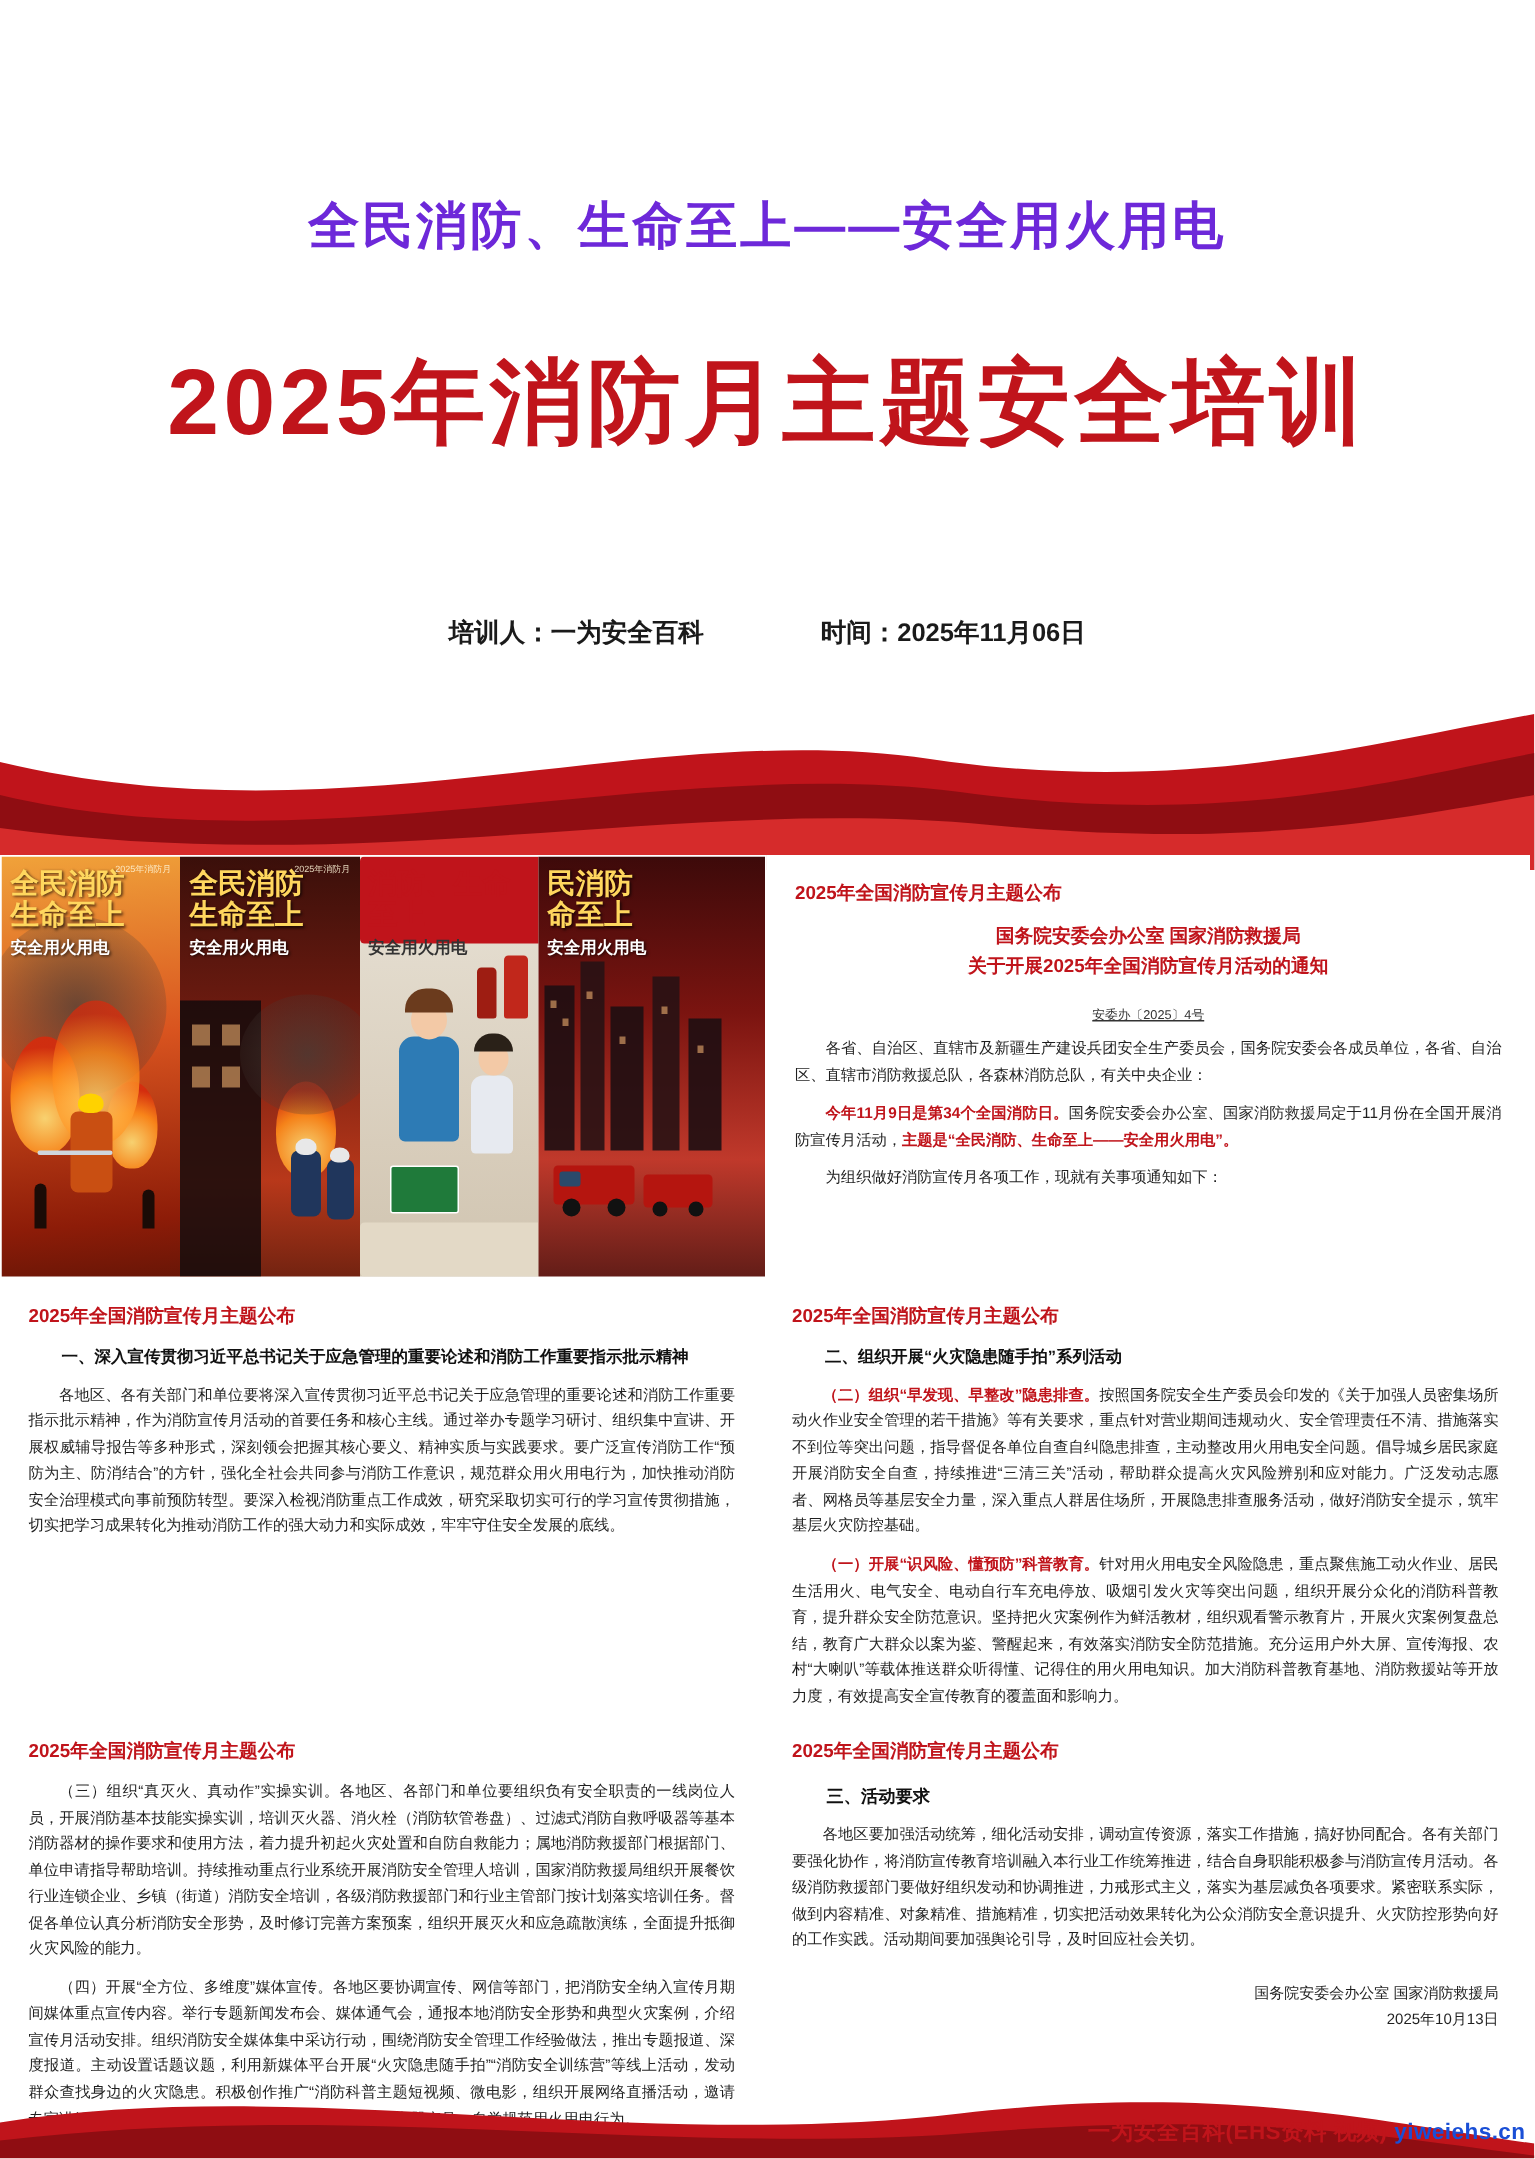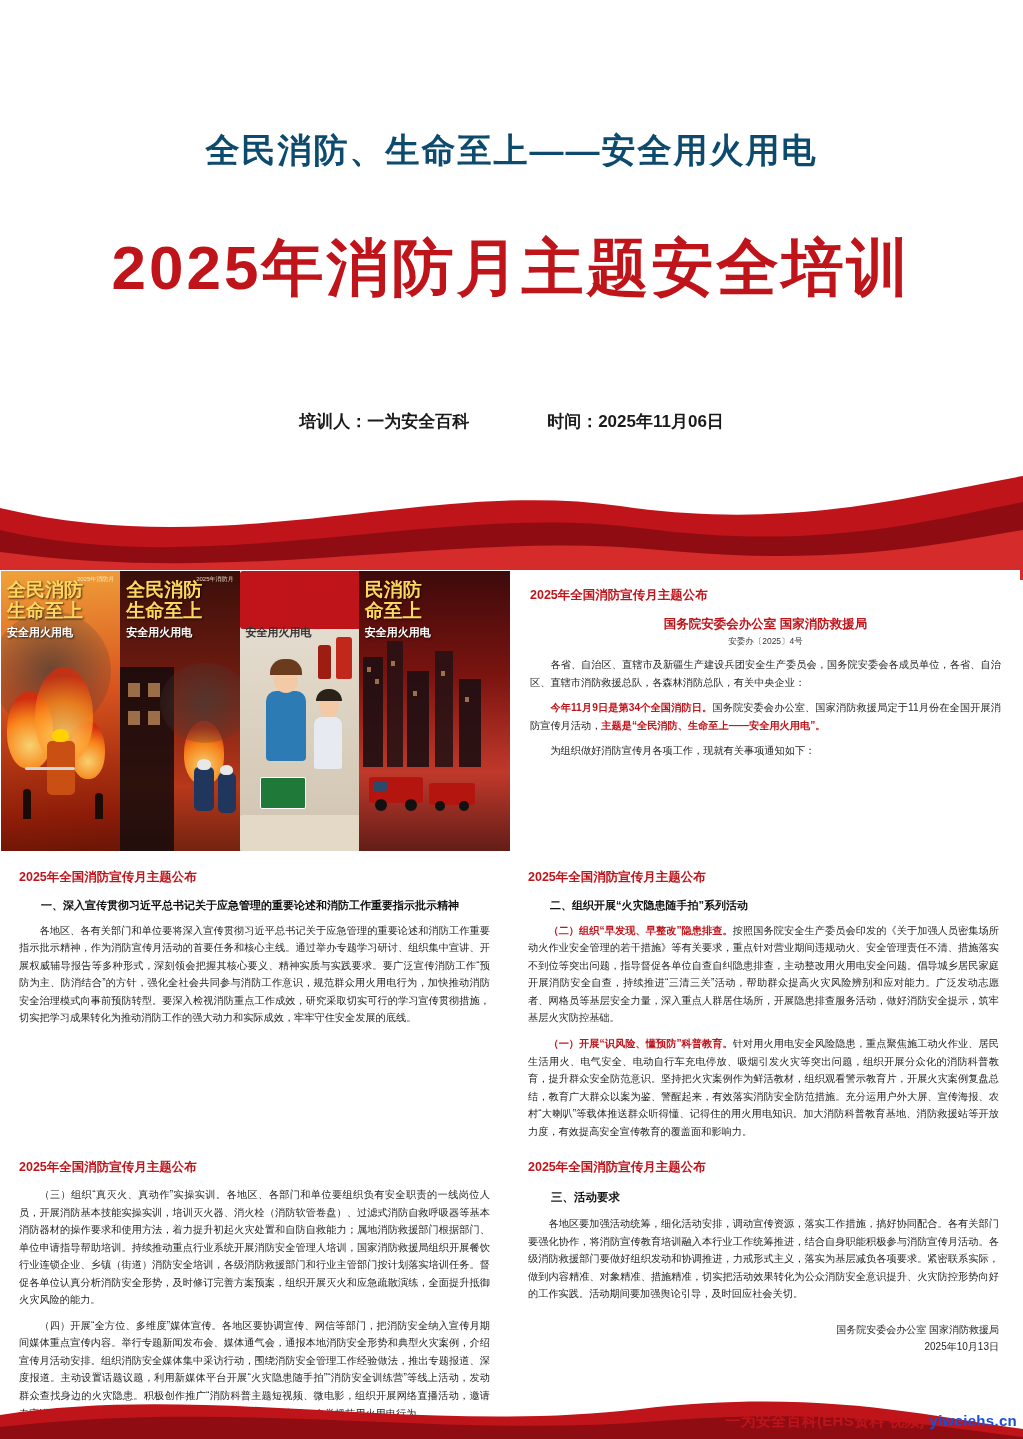--- a/index.html
+++ b/index.html
@@ -8,21 +8,21 @@
     background:#ffffff;
     font-family:"Liberation Sans","DejaVu Sans",sans-serif;
     position:relative;overflow:hidden;
   }
   
   .cover{position:relative;height:500px;}
   .cover-sub{
     text-align:center;
     font-size:34px;
     font-weight:bold;
-    color:#0c4a6e;
+    color:#6d28d9;
     letter-spacing:2px;
     padding-top:128px;
   }
   .cover-title{
     text-align:center;
     font-size:62px;
     font-weight:bold;
     color:#c0141b;
     letter-spacing:3px;
     margin-top:52px;
@@ -97,21 +97,21 @@
   .extng{position:absolute;background:#c1271b;border-radius:3px 3px 2px 2px;}
   .sign{position:absolute;background:#1f7a3a;border-radius:2px;border:1px solid #fff;}
   
   .txt-slide{padding:16px 18px 10px 18px;box-sizing:border-box;}
   .slide-kicker{
     color:#c0141b;font-weight:bold;font-size:12.5px;margin-bottom:10px;
   }
   .slide-center-title{
     text-align:center;color:#c0141b;font-weight:bold;font-size:12.5px;line-height:1.6;
   }
-  .slide-docno{text-align:center;font-size:8.5px;color:#333;margin-top:2px;margin-bottom:8px;}
+  .slide-docno{text-align:center;font-size:8.5px;color:#333;margin-top:17px;margin-bottom:8px;text-decoration:underline;}
   .body-p{
     font-size:10.2px;color:#1f1f1f;line-height:1.72;text-align:justify;
     text-indent:2em;margin:0 0 8px 0;
   }
   .hl{color:#c0141b;font-weight:bold;}
   .sub-h{
     font-size:11px;font-weight:bold;color:#111;line-height:1.7;
     text-indent:2em;margin:0 0 7px 0;
   }
   .sec-h{
@@ -244,20 +244,21 @@
           </div>
           <div class="badge-sm"></div>
           <div class="tiny"></div>
         </div>
       </div>
     </div>
 
     <div class="cell right poster-row txt-slide">
       <div class="slide-kicker">2025年全国消防宣传月主题公布</div>
       <div class="slide-center-title">国务院安委会办公室  国家消防救援局</div>
+      <div class="slide-center-title">关于开展2025年全国消防宣传月活动的通知</div>
       <div class="slide-docno">安委办〔2025〕4号</div>
       <p class="body-p">各省、自治区、直辖市及新疆生产建设兵团安全生产委员会，国务院安委会各成员单位，各省、自治区、直辖市消防救援总队，各森林消防总队，有关中央企业：</p>
       <p class="body-p"><span class="hl">今年11月9日是第34个全国消防日。</span><span>国务院安委会办公室、国家消防救援局定于11月份在全国开展消防宣传月活动，</span><span class="hl">主题是“全民消防、生命至上——安全用火用电”。</span></p>
       <p class="body-p">为组织做好消防宣传月各项工作，现就有关事项通知如下：</p>
     </div>
   </div>
 
   <div class="row">
     <div class="cell left row-b txt-slide">
       <div class="slide-kicker">2025年全国消防宣传月主题公布</div>

